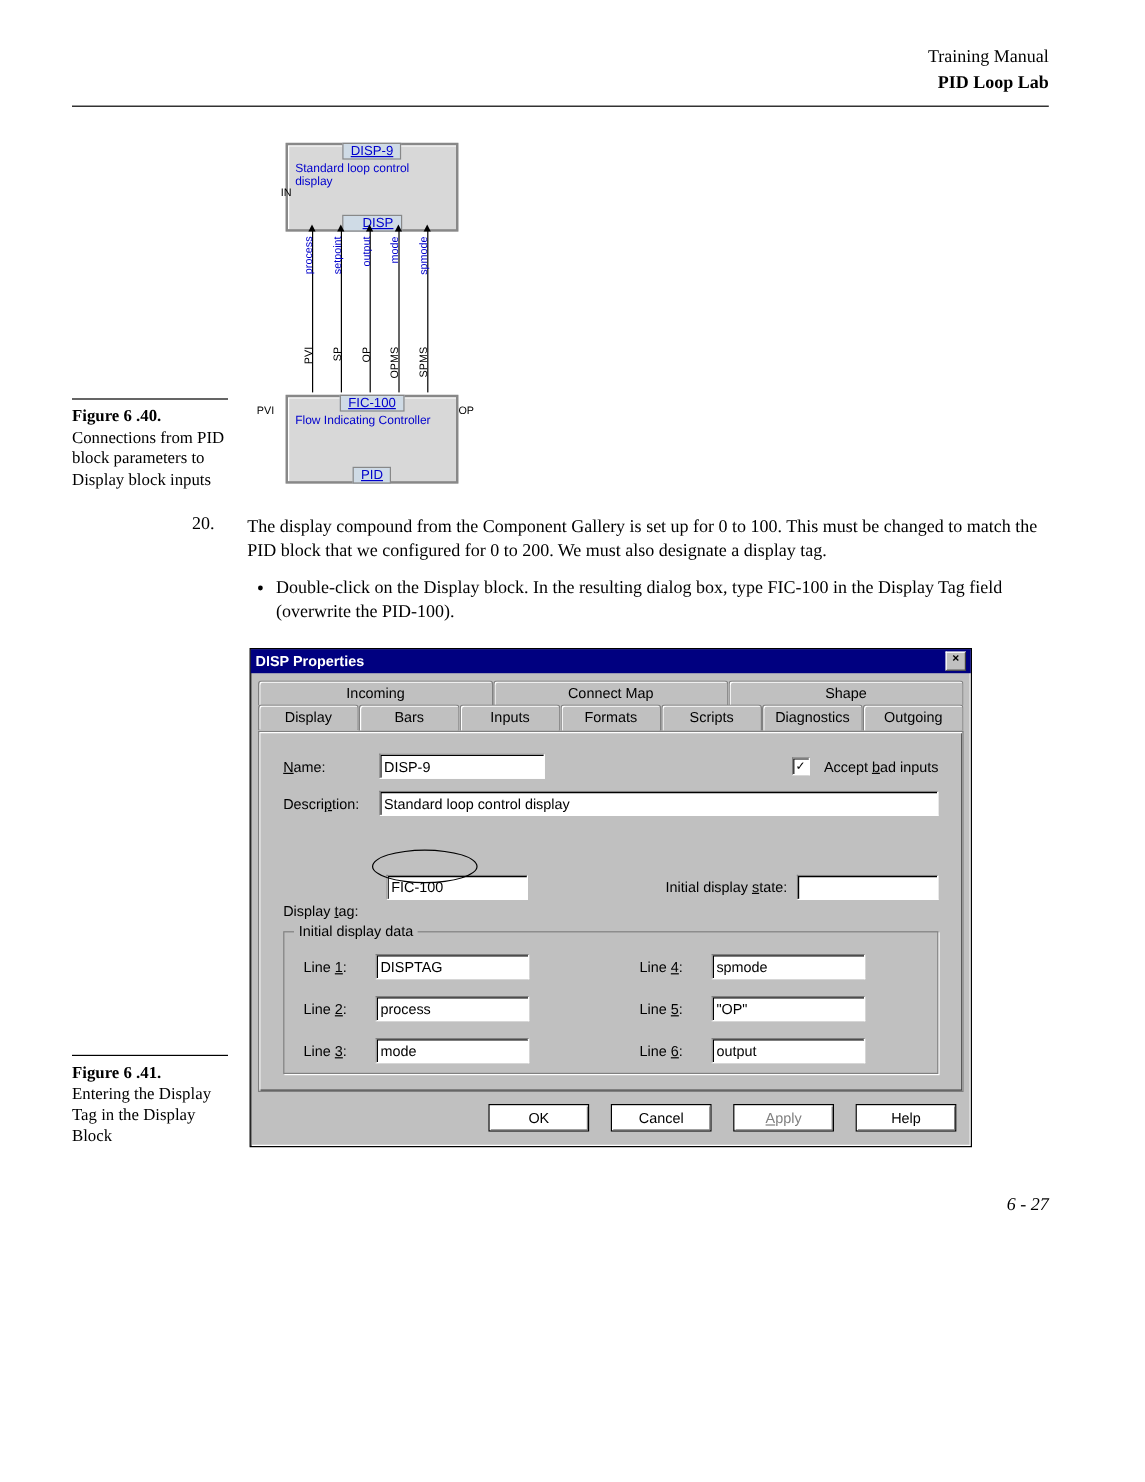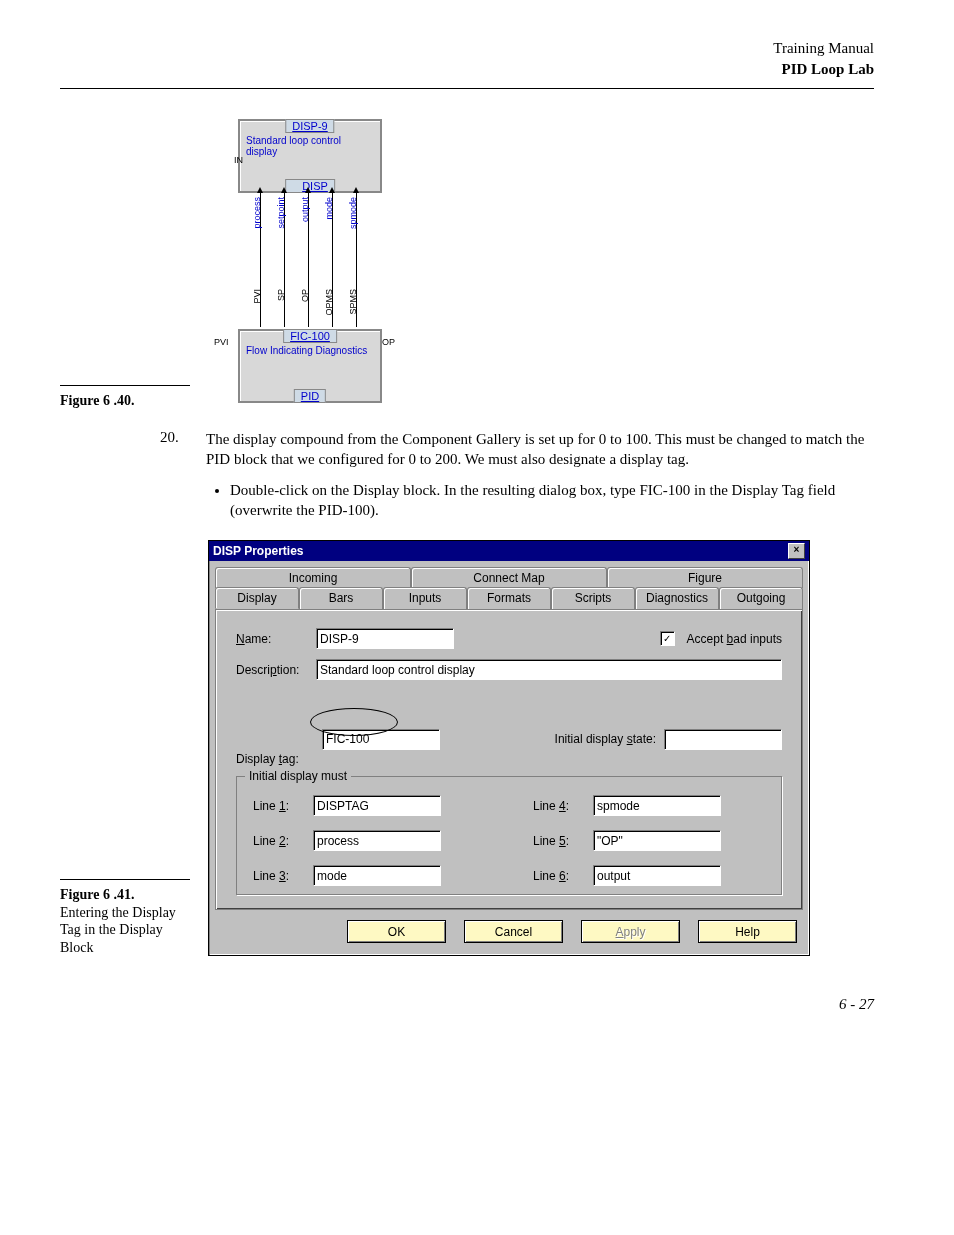--- a/index.html
+++ b/index.html
@@ -224,23 +224,23 @@
     row-gap: 14px;
     align-items: center;
   }
   .btn-row {
     display: flex;
     justify-content: flex-end;
     gap: 18px;
     padding: 10px 12px 12px 12px;
   }
   .win-btn {
-    width: 99px;
+    width: 84px;
     height: 23px;
-    background: #fef9c3;
+    background: #ffffff;
     border: 1px solid #000;
     box-shadow: inset 1px 1px 0 #fff, inset -1px -1px 0 #808080;
     font-family: inherit;
     font-size: 12px;
     text-align: center;
   }
   .win-btn.disabled { color: #808080; text-shadow: 1px 1px 0 #fff; }
   .circle-annot {
     position: absolute;
     border: 1px solid #000;
@@ -258,33 +258,34 @@
 </head>
 <body>
 
 <div class="header-right">Training Manual</div>
 <div class="header-bold">PID Loop Lab</div>
 <hr class="rule">
 
 <div class="two-col">
   <div class="caption-col">
     <b>Figure 6 .40.</b><br>
+    <span>Connections from PID block parameters to Display block inputs</span>
   </div>
   <div class="content-col">
     <div class="block-diagram">
 
       <div class="bd-box bd-top">
         <div class="bd-label" style="top:-2px;">DISP-9</div>
         <div class="bd-desc" style="top:14px;">Standard loop control display</div>
         <div class="bd-label" style="bottom:-2px;padding-left:16px;">DISP</div>
       </div>
 
       <div class="bd-box bd-bot">
         <div class="bd-label" style="top:-2px;">FIC-100</div>
-        <div class="bd-desc" style="top:14px;">Flow Indicating Diagnostics</div>
+        <div class="bd-desc" style="top:14px;">Flow Indicating Controller</div>
         <div class="bd-label" style="bottom:-2px;">PID</div>
       </div>
 
       <div class="bd-arrow" style="left:52px;"></div>
       <div class="bd-arrow" style="left:76px;"></div>
       <div class="bd-arrow" style="left:100px;"></div>
       <div class="bd-arrow" style="left:124px;"></div>
       <div class="bd-arrow" style="left:148px;"></div>
 
       <div class="bd-vtxt" style="left:44px; top:78px;">process</div>
@@ -322,21 +323,21 @@
   <div class="content-col">
     <div class="dialog">
       <div class="titlebar">
         <span>DISP Properties</span>
         <div class="closebtn">×</div>
       </div>
       <div class="tab-area">
         <div class="tab-row back">
           <div class="tab">Incoming</div>
           <div class="tab">Connect Map</div>
-          <div class="tab">Figure</div>
+          <div class="tab">Shape</div>
         </div>
         <div class="tab-row front">
           <div class="tab active">Display</div>
           <div class="tab">Bars</div>
           <div class="tab">Inputs</div>
           <div class="tab">Formats</div>
           <div class="tab">Scripts</div>
           <div class="tab">Diagnostics</div>
           <div class="tab">Outgoing</div>
         </div>
@@ -355,21 +356,21 @@
           <div style="height:22px;"></div>
           <div class="form-row" style="position:relative;">
             <div class="form-label" style="width:78px;margin-top:40px;">Display <span class="u">t</span>ag:</div>
             <input class="win-input" style="width: 110px;" value="FIC-100">
             <div class="circle-annot" style="left:74px; top:-4px;"></div>
             <div style="flex:1;"></div>
             <span>Initial display <span class="u">s</span>tate:</span>
             <input class="win-input" style="width: 110px;" value="">
           </div>
           <div class="fieldset">
-            <div class="fieldset-legend">Initial display must</div>
+            <div class="fieldset-legend">Initial display data</div>
             <div class="grid2">
               <span>Line <span class="u">1</span>:</span>
               <input class="win-input" style="width: 120px;" value="DISPTAG">
               <span></span>
               <span>Line <span class="u">4</span>:</span>
               <input class="win-input" style="width: 120px;" value="spmode">
 
               <span>Line <span class="u">2</span>:</span>
               <input class="win-input" style="width: 120px;" value="process">
               <span></span>

